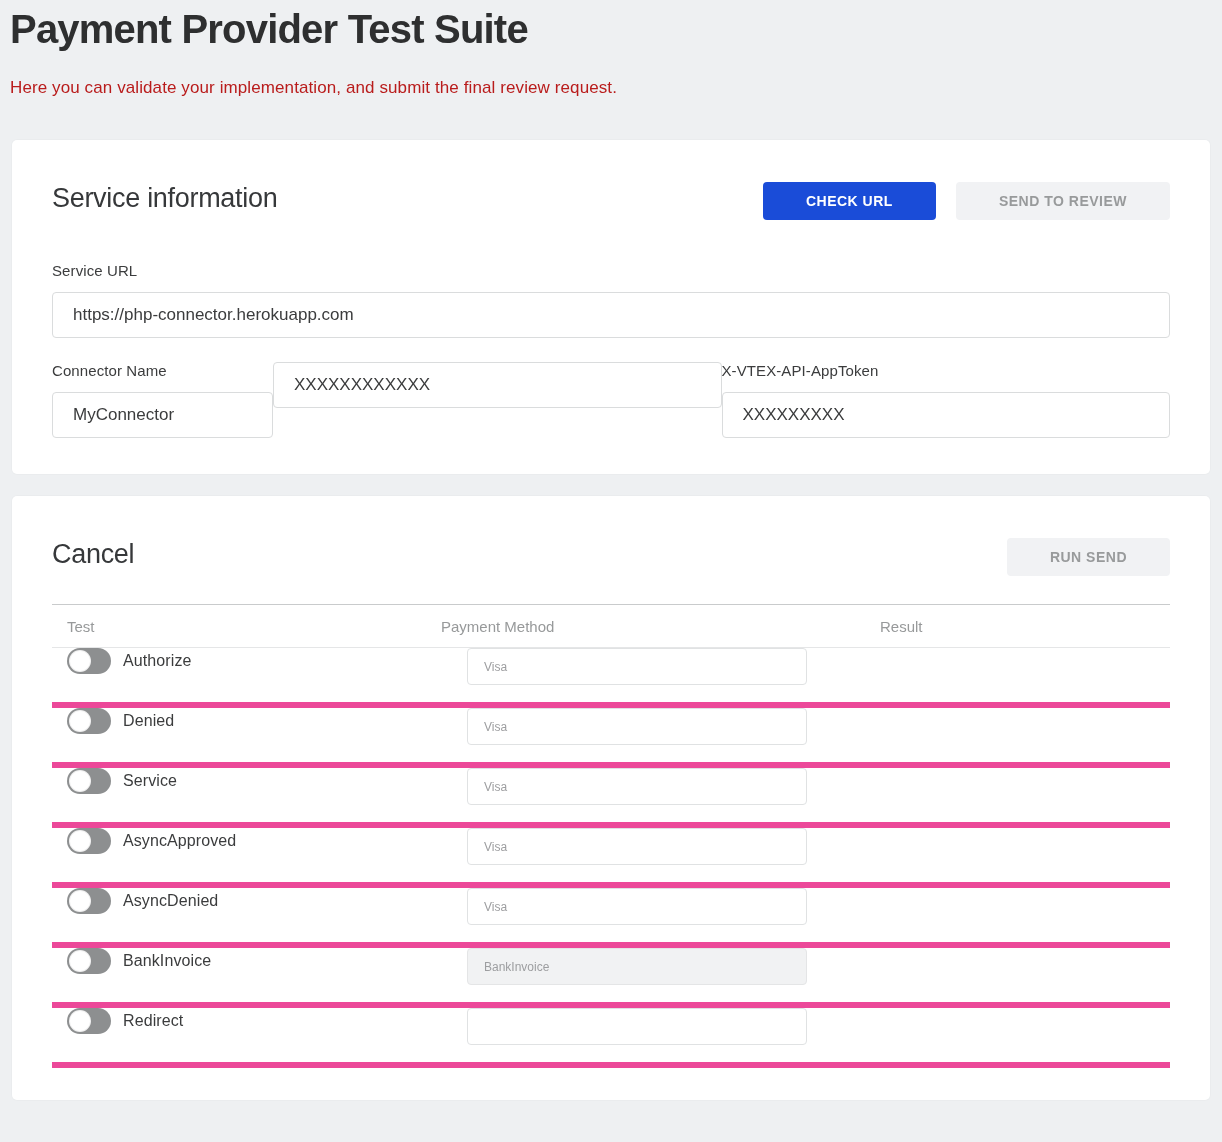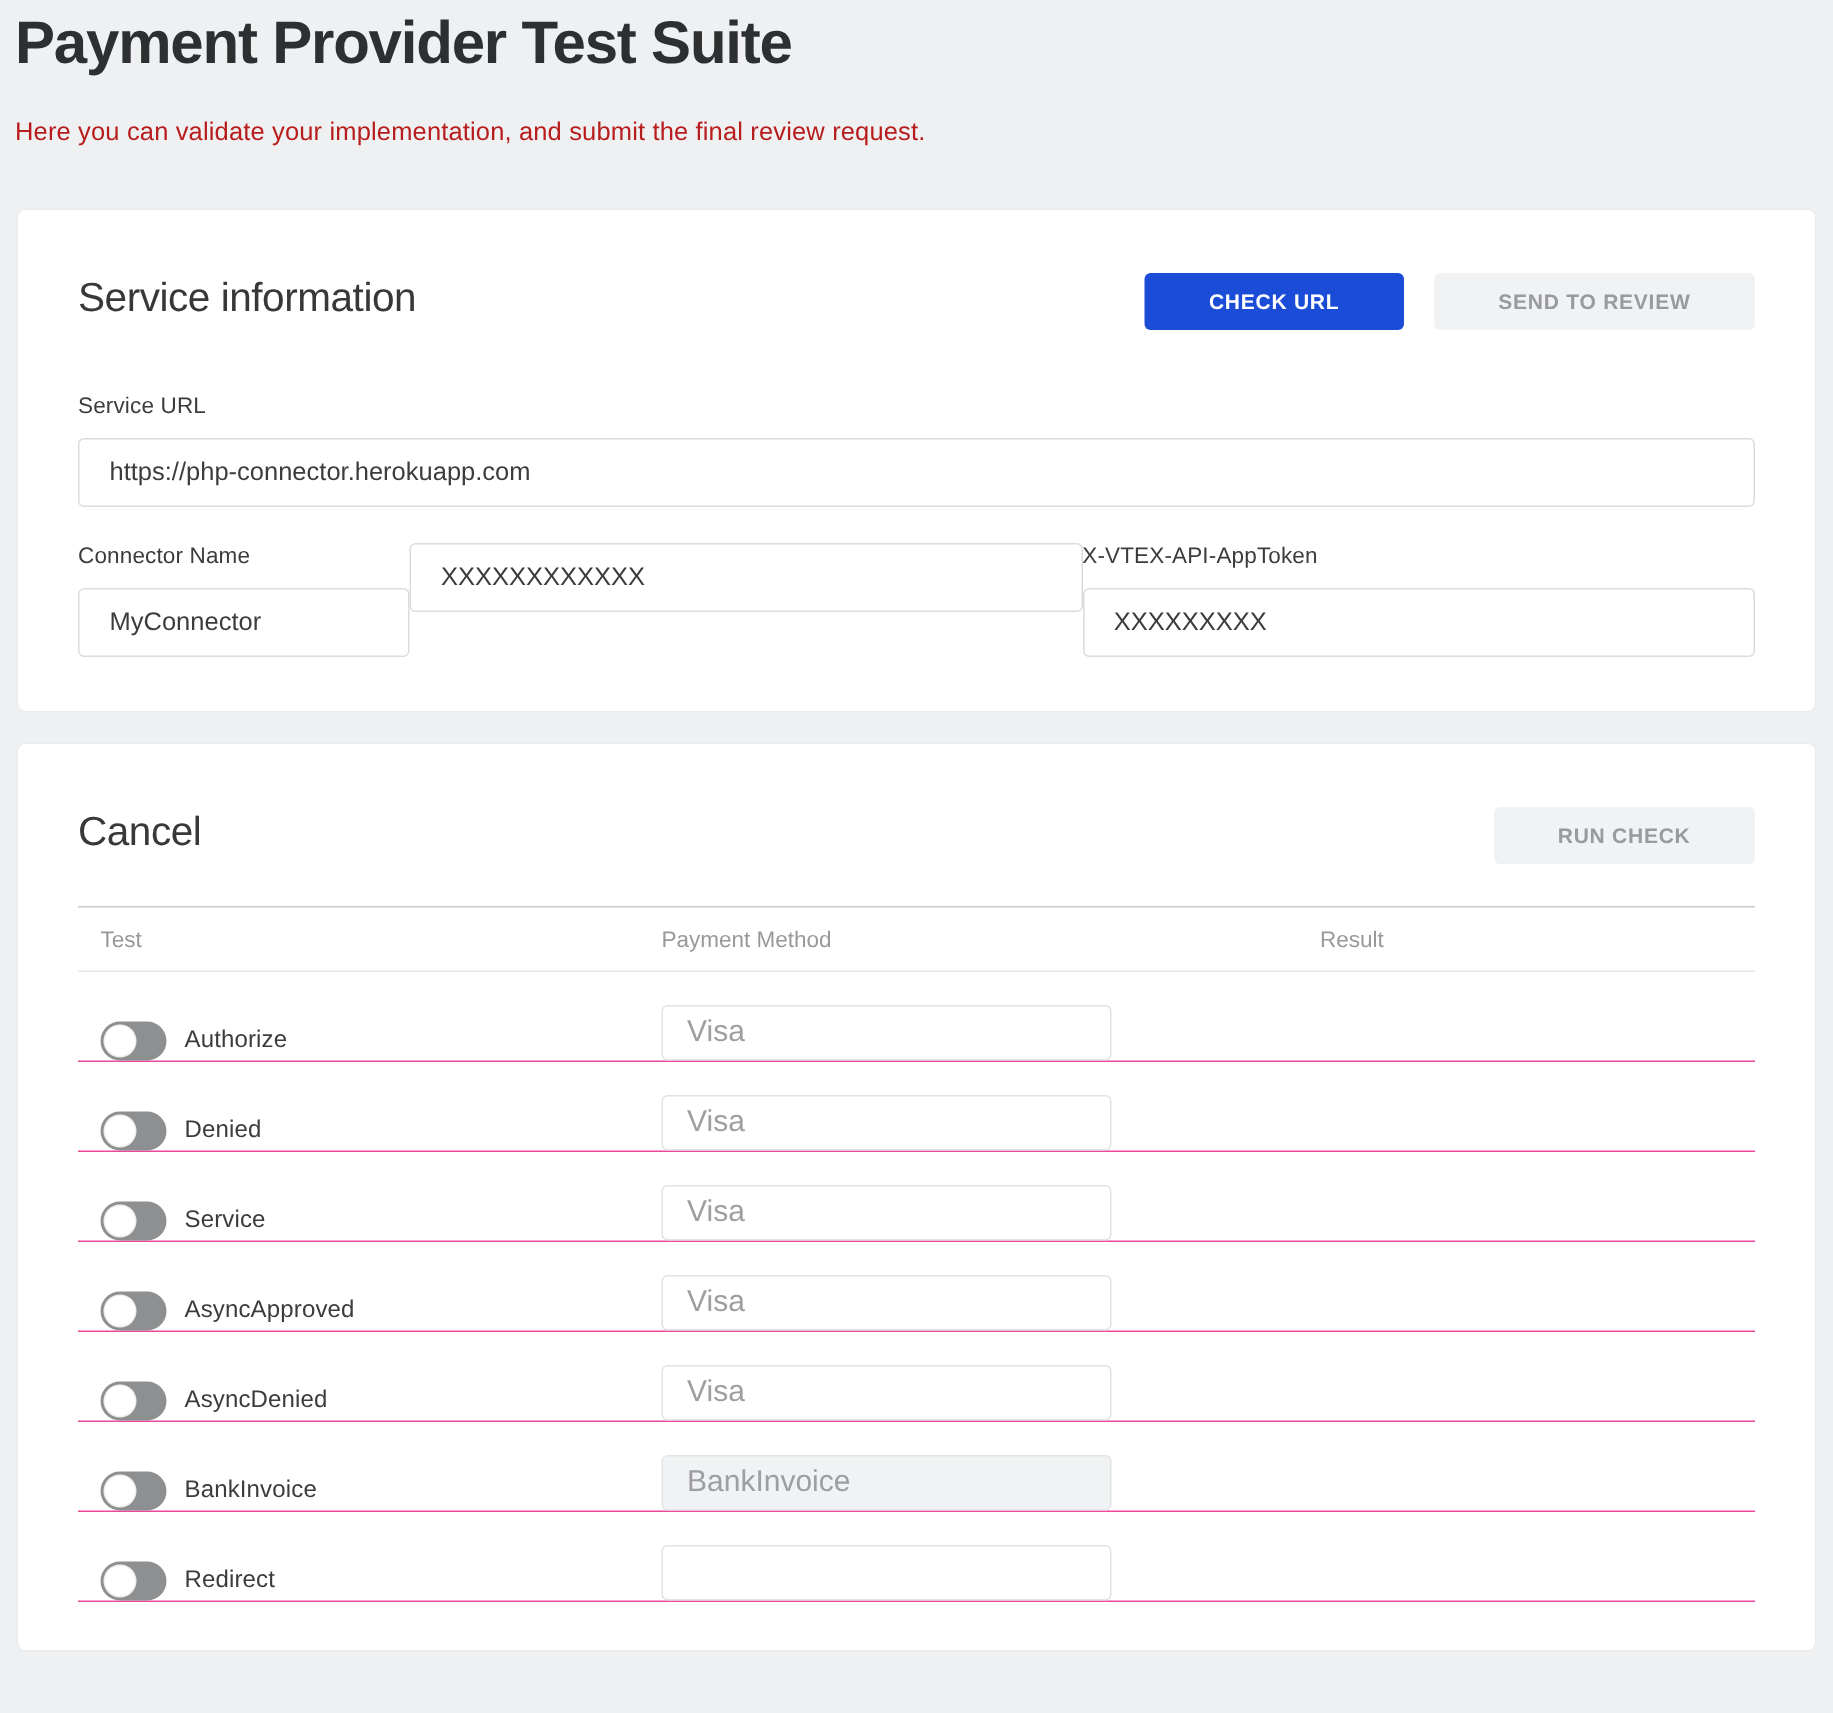--- a/index.html
+++ b/index.html
@@ -104,38 +104,39 @@
     display: flex;
     align-items: center;
     height: 44px;
     border-top: 1px solid #c9cbcc;
     border-bottom: 1px solid #e5e6e7;
     font-size: 15px;
     color: #97999a;
   }
   .t-row {
     display: flex;
-    align-items: flex-end;
+    align-items: flex-start;
     height: 60px;
-    border-bottom: 1px solid #ec4899;
+    border-bottom: 6px solid #ec4899;
+    gap: 26px;
   }
   .col-test   { width: 389px; padding-left: 15px; display: flex; align-items: center; }
   .col-method { width: 439px; }
   .col-result { flex: 1; }
 
   .row-label { font-size: 16px; color: #3b3c3d; margin-left: 12px; letter-spacing: 0.1px; }
 
   .method-input {
-    width: 300px;
+    width: 340px;
     height: 37px;
     border: 1px solid #e0e2e3;
     border-radius: 4px;
     padding: 0 16px;
     font-family: "Liberation Sans", "DejaVu Sans", sans-serif;
-    font-size: 20px;
+    font-size: 12px;
     color: #3b3c3d;
     background: #ffffff;
     outline: none;
   }
   .method-input::placeholder { color: #9d9ea0; opacity: 1; }
   .method-input:disabled {
     background: #f1f2f3;
     border-color: #e4e5e6;
     color: #9d9ea0;
   }
@@ -196,21 +197,21 @@
       <div class="field field-flex">
         <label class="field-label">X-VTEX-API-AppToken</label>
         <input class="text-input" type="text" value="XXXXXXXXX" style="">
       </div>
     </div>
   </section>
 
   <section class="card card-tests">
     <div class="card-head">
       <h2 class="card-heading">Cancel</h2>
-      <button class="btn btn-muted">RUN CHECK</button>
+      <button class="btn btn-muted">RUN SEND</button>
     </div>
 
     <div class="tests-table">
       <div class="t-header">
         <div class="col-test">Test</div>
         <div class="col-method">Payment Method</div>
         <div class="col-result">Result</div>
       </div>
       <div id="tests-body">
   <div class="t-row">

